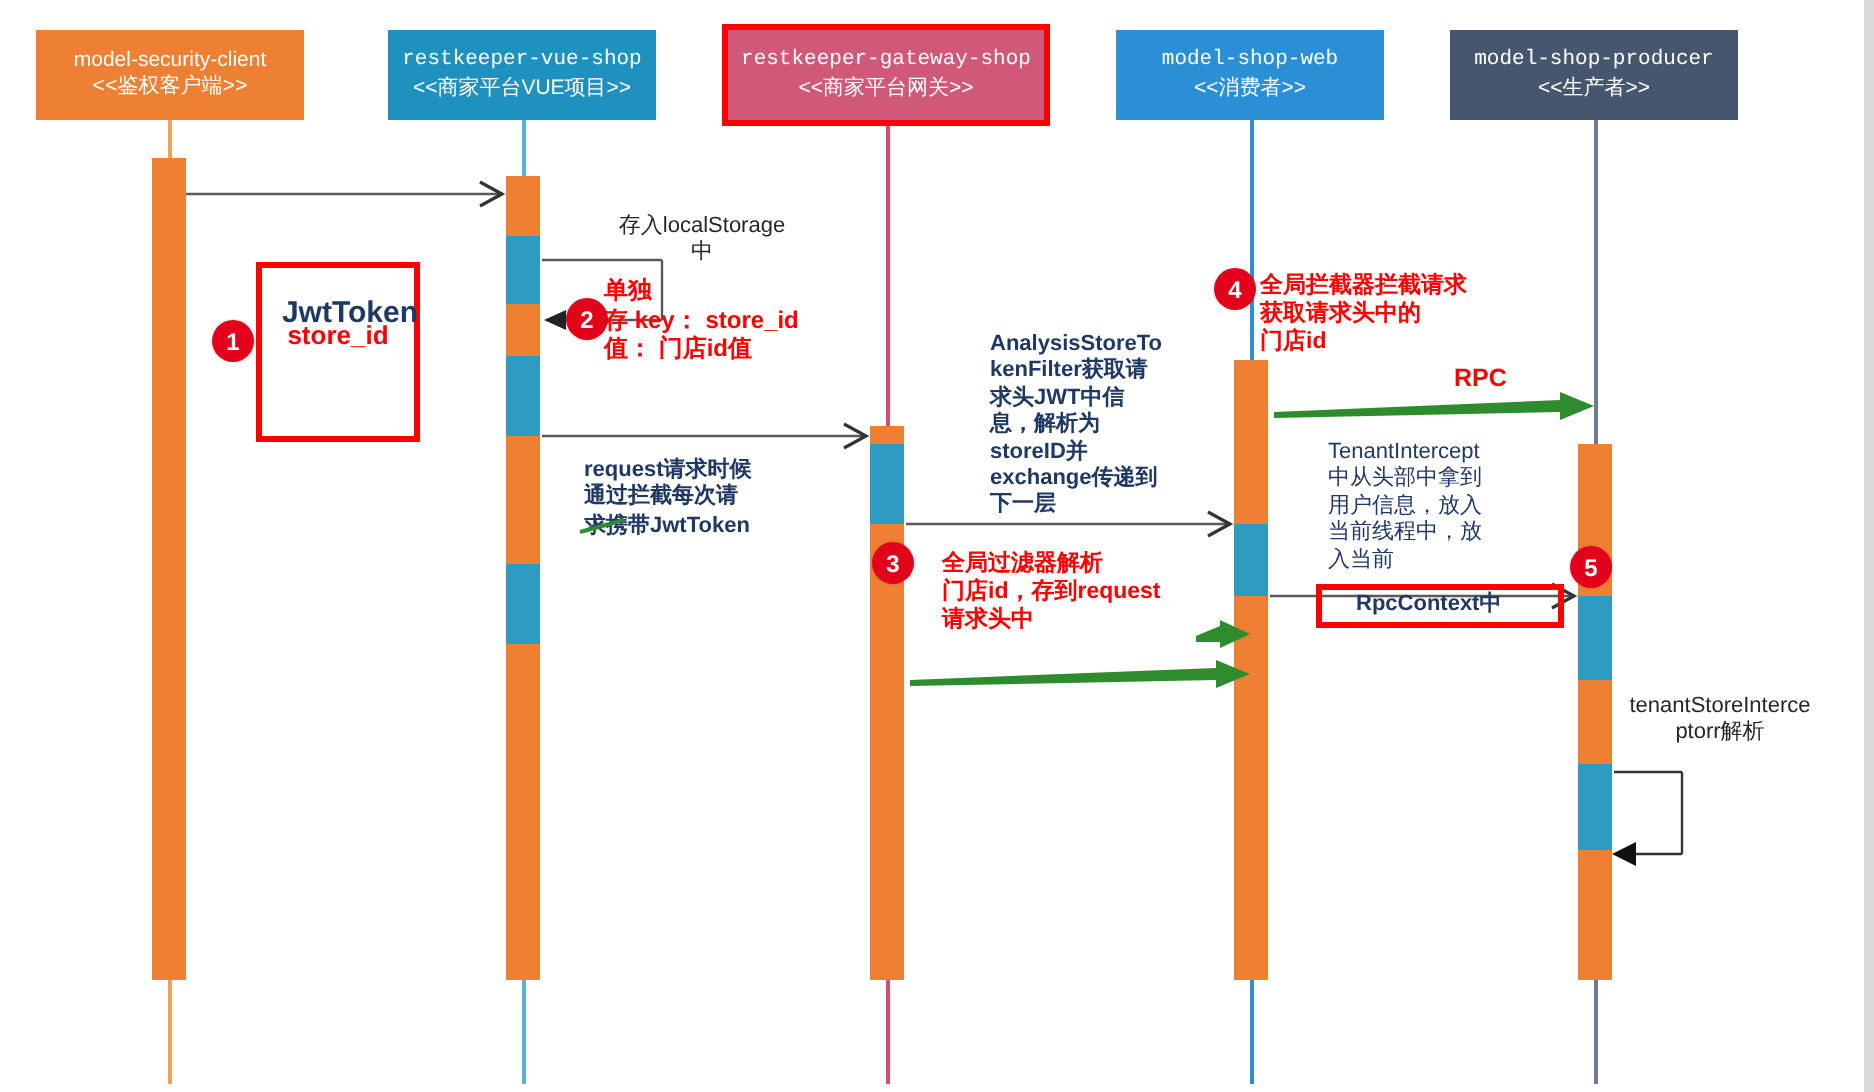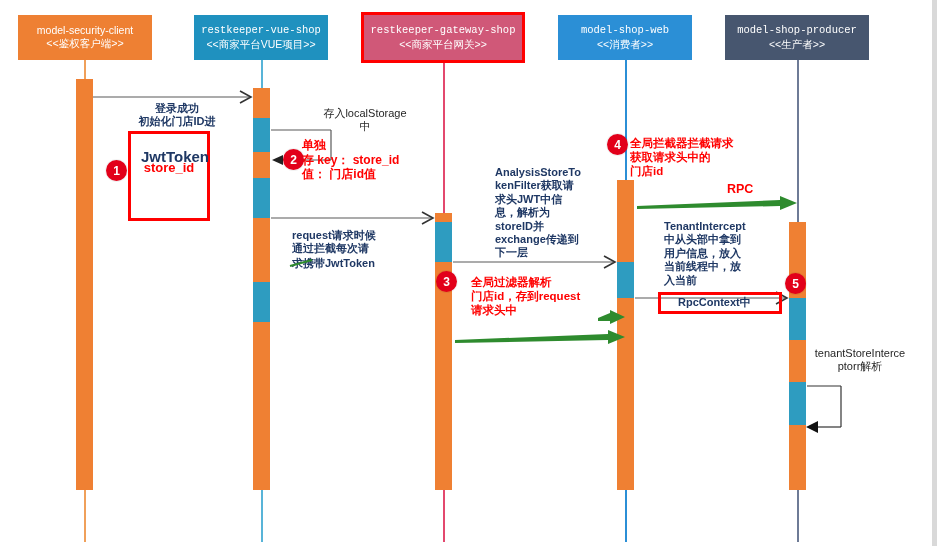--- a/index.html
+++ b/index.html
@@ -159,29 +159,27 @@
   <div class="participant p-mono" style="left:558px;top:15px;width:134px;height:45px;background:#2b8fd6;">
     <span class="pname" style="font-size:10.5px;">model-shop-web</span>
     <span class="pstereo" style="font-size:10.5px;font-family:'Liberation Sans',sans-serif;">&lt;&lt;消费者&gt;&gt;</span>
   </div>
 
   <div class="participant p-mono" style="left:725px;top:15px;width:144px;height:45px;background:#47566f;">
     <span class="pname" style="font-size:10.5px;">model-shop-producer</span>
     <span class="pstereo" style="font-size:10.5px;font-family:'Liberation Sans',sans-serif;">&lt;&lt;生产者&gt;&gt;</span>
   </div>
 
-  <div class="note blue center" style="left:104px;top:102px;width:146px;font-size:11px;font-weight:bold;">登录成功
-初始化门店ID进</div>
 
   <div class="redbox" style="left:128px;top:131px;width:82px;height:90px;"></div>
   <div class="note blue center" style="left:128px;top:148px;width:94px;font-size:15px;font-weight:bold;">JwtToken</div>
   <div class="note red center" style="left:128px;top:160px;width:82px;font-size:13px;">store_id</div>
   <div class="badge" style="left:106px;top:160px;">1</div>
 
-  <div class="note black center" style="left:308px;top:107px;width:114px;font-size:11px;">存入localStorage
+  <div class="note black center" style="left:294px;top:107px;width:114px;font-size:11px;">存入localStorage
 中</div>
   <div class="note red" style="left:302px;top:138px;width:130px;font-size:12px;">单独
 存 key： store_id
 值： 门店id值</div>
   <div class="badge" style="left:283px;top:149px;">2</div>
 
   <div class="note blue" style="left:292px;top:229px;width:130px;font-size:11px;font-weight:bold;">request请求时候
 通过拦截每次请</div>
   <div class="note blue" style="left:292px;top:257px;width:130px;font-size:11px;font-weight:bold;">求携带JwtToken</div>
   <svg class="svglayer" viewBox="0 0 937 546">
@@ -201,21 +199,21 @@
 请求头中</div>
   <div class="badge" style="left:436px;top:271px;">3</div>
 
   <div class="note red" style="left:630px;top:136px;width:150px;font-size:11.5px;">全局拦截器拦截请求
 获取请求头中的
 门店id</div>
   <div class="badge" style="left:607px;top:134px;">4</div>
 
   <div class="note red" style="left:727px;top:182px;font-size:12.5px;">RPC</div>
 
-  <div class="note blue" style="left:664px;top:220px;width:112px;font-size:11px;font-weight:bold;">TenantIntercept
+  <div class="note blue" style="left:664px;top:220px;width:112px;font-size:11px;font-weight:normal;">TenantIntercept
 中从头部中拿到
 用户信息，放入
 当前线程中，放
 入当前</div>
   <div class="redbox" style="left:658px;top:292px;width:124px;height:22px;"></div>
   <div class="note blue" style="left:678px;top:296px;width:112px;font-size:11px;font-weight:bold;">RpcContext中</div>
 
   <div class="badge" style="left:785px;top:273px;">5</div>
 
   <div class="note black center" style="left:800px;top:347px;width:120px;font-size:11px;">tenantStoreInterce

